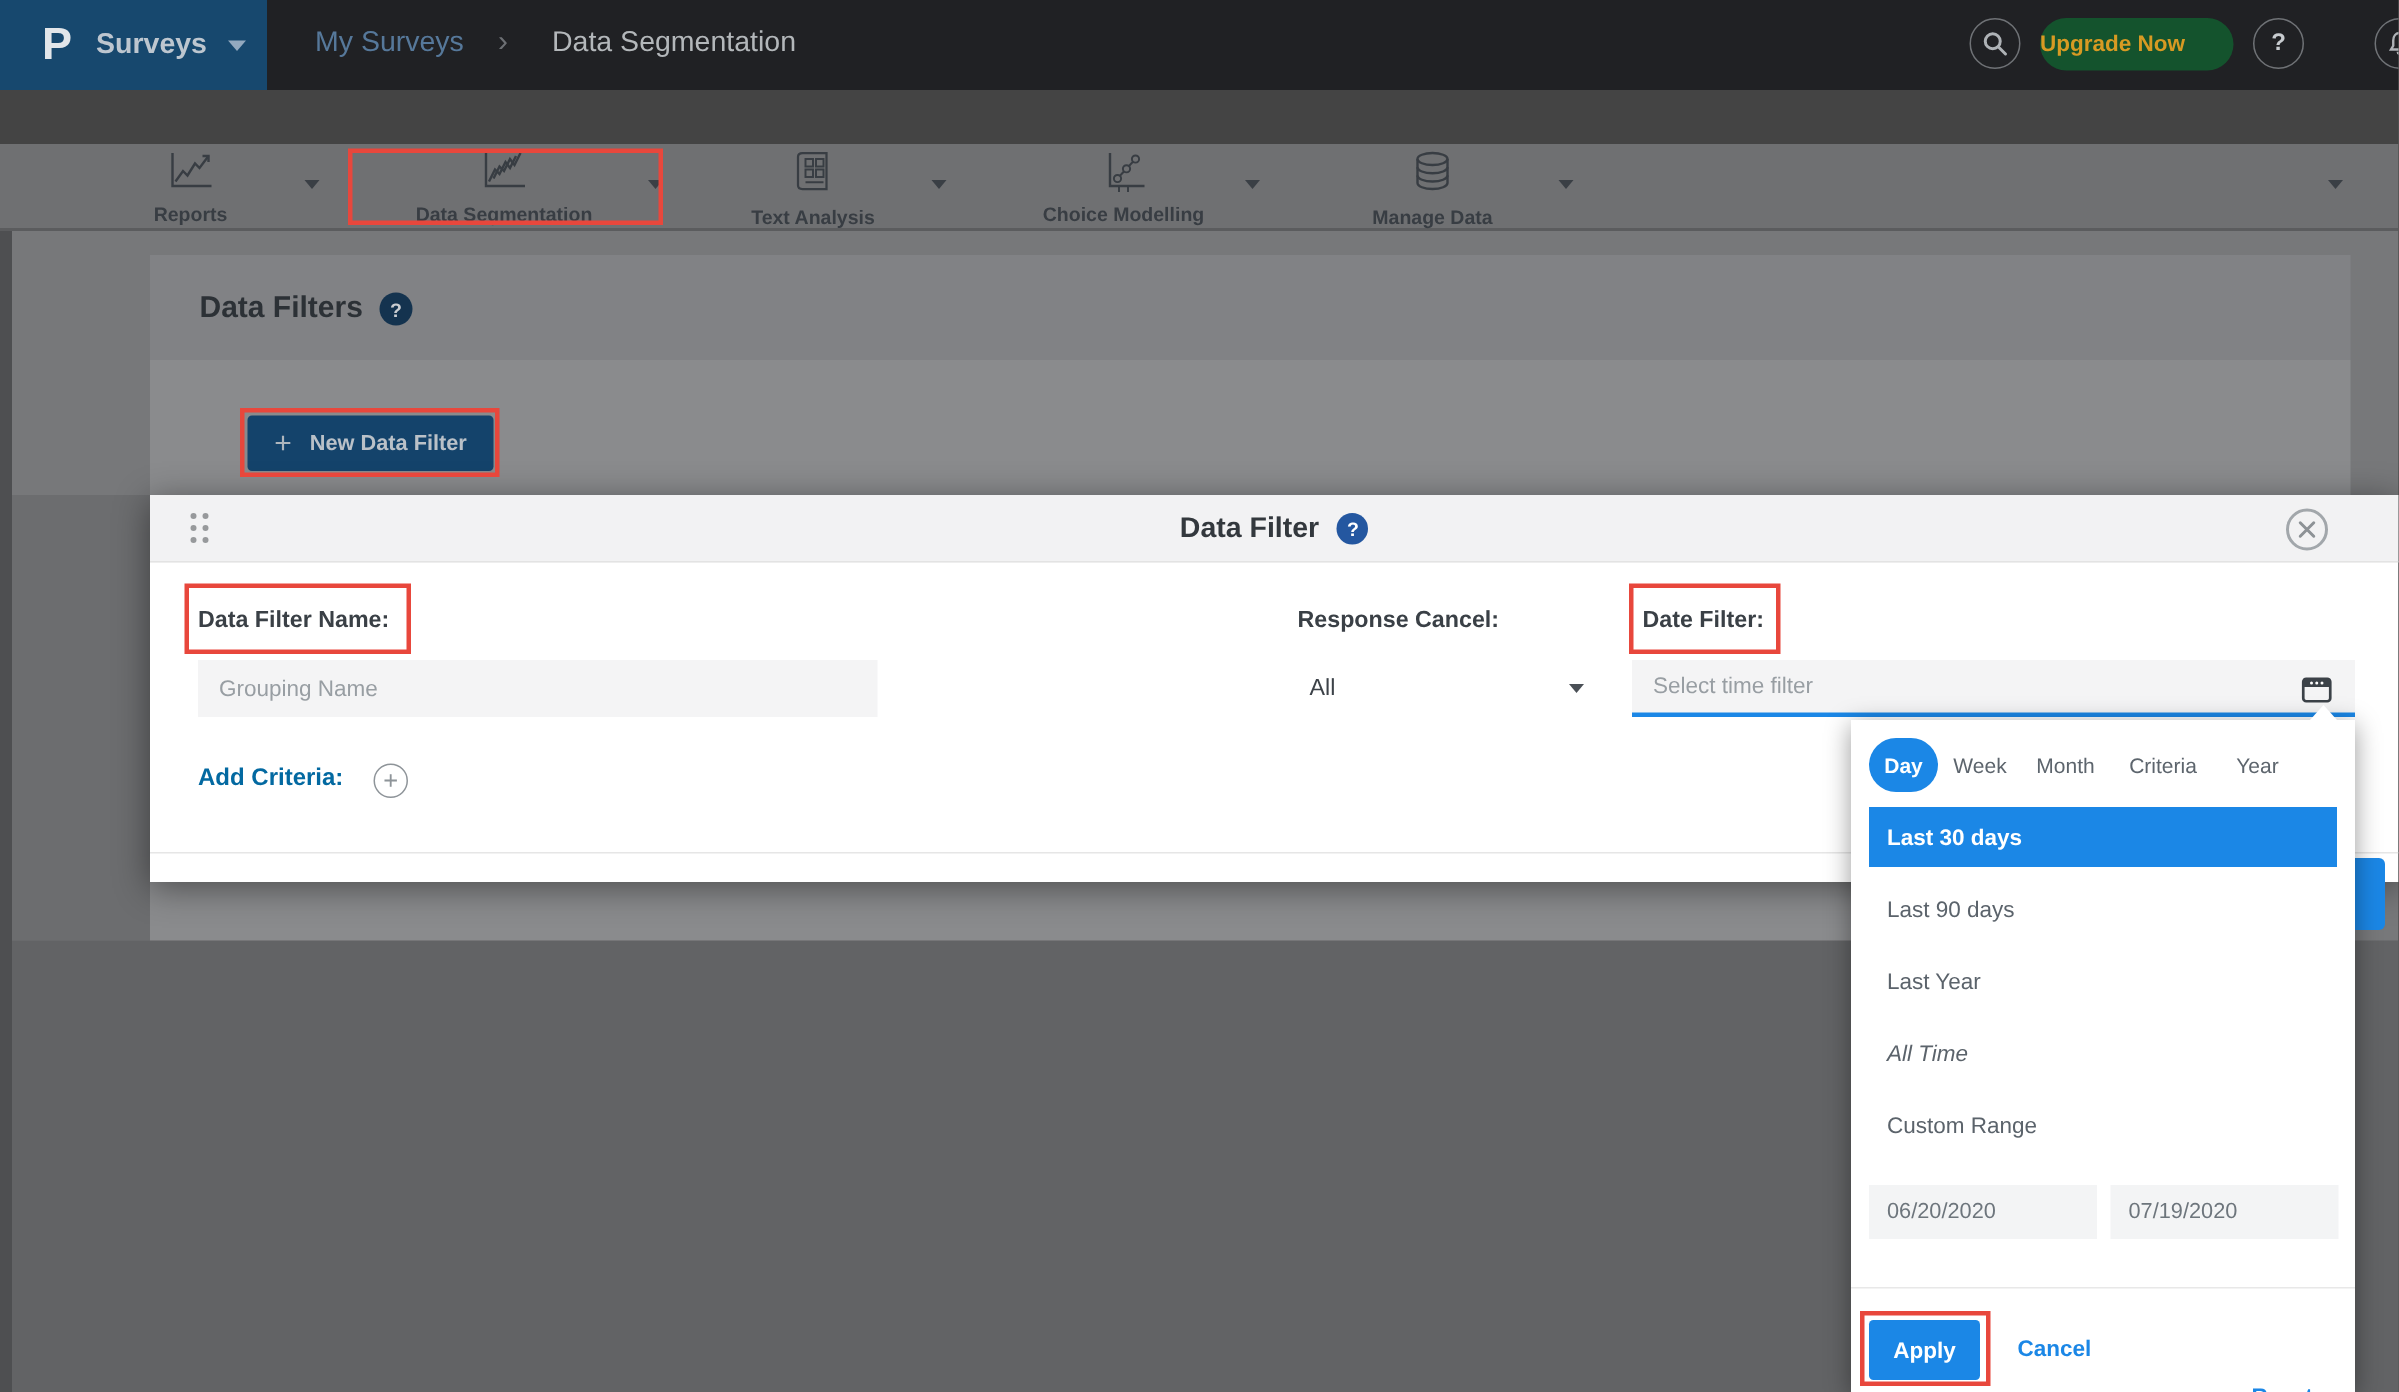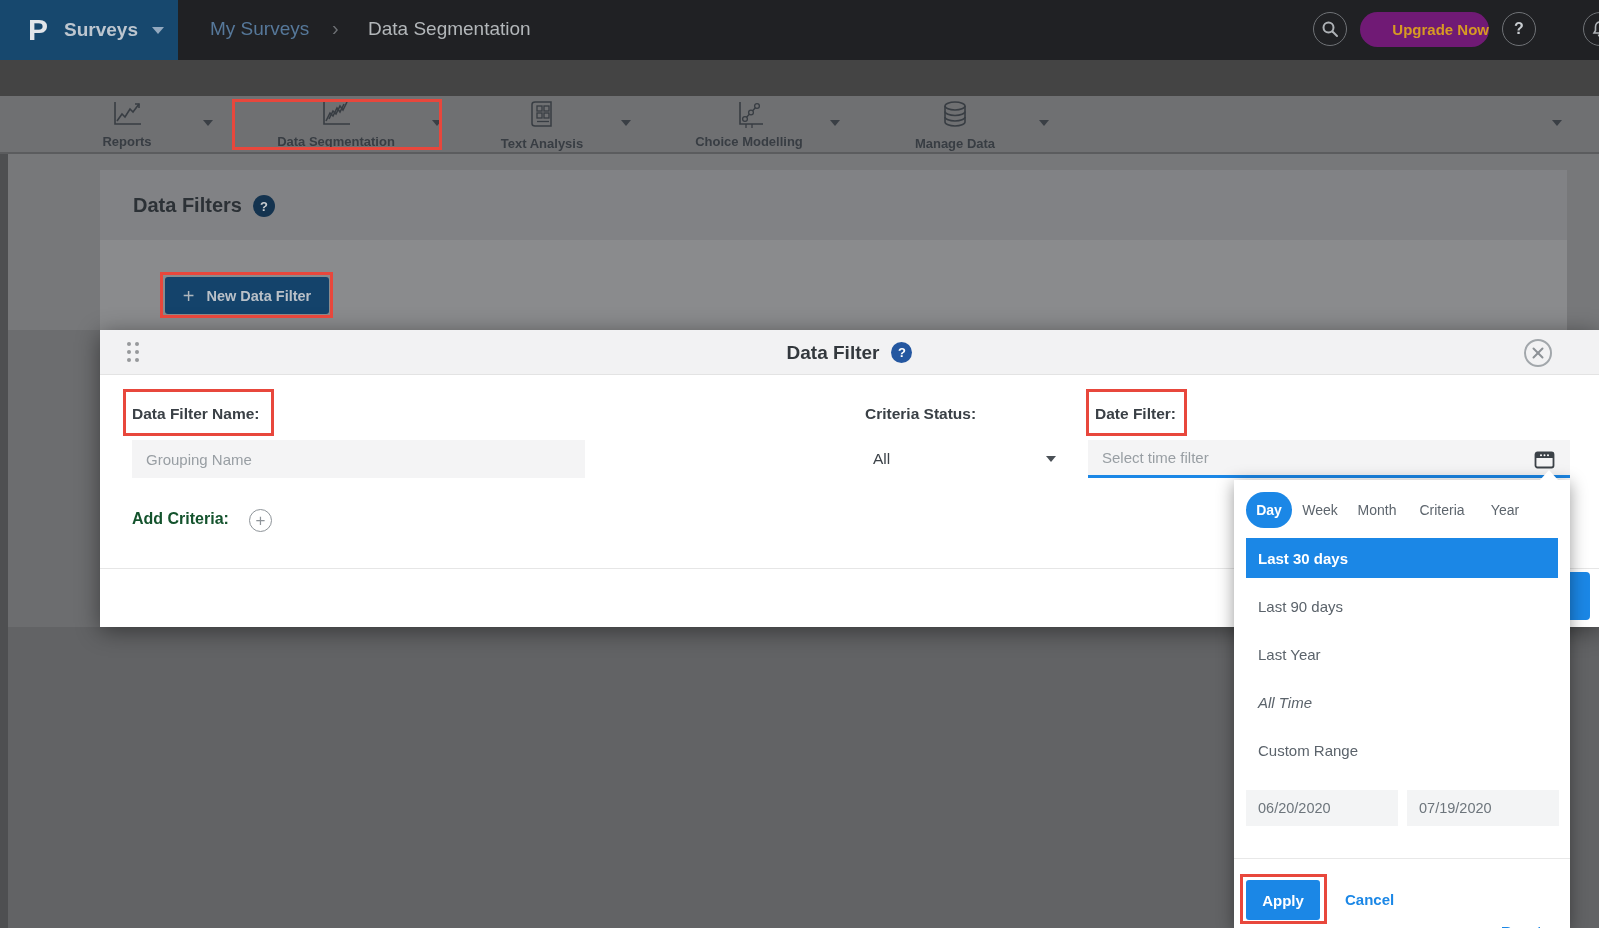--- a/index.html
+++ b/index.html
@@ -13,21 +13,21 @@
   
   .navbar { left:0; top:0; width:1599px; height:60px; background:#202124; }
   .logo-box { left:0; top:0; width:178px; height:60px; background:#17486e; display:flex; align-items:center; cursor:pointer; }
   .logo-glyph { font-size:30px; font-weight:800; color:#e2e6ea; margin-left:28px; }
   .product-name { font-size:19px; color:#bdc6cf; margin-left:16px; font-weight:600; }
   .nav-caret { width:0; height:0; border-left:6px solid transparent; border-right:6px solid transparent; border-top:7px solid #93a9bf; margin-left:14px; }
   .crumb-a { left:210px; top:18px; font-size:19px; color:#56789a; cursor:pointer; }
   .crumb-sep { left:332px; top:17px; font-size:20px; color:#6d7074; }
   .crumb-b { left:368px; top:18px; font-size:19px; color:#b3b7ba; }
   .circle-btn { width:34px; height:34px; border:1.5px solid #6f7276; border-radius:50%; display:flex; align-items:center; justify-content:center; cursor:pointer; }
-  .upgrade-pill { left:1360px; top:12px; width:129px; height:35px; background:#701a75; border-radius:18px; display:flex; align-items:center; justify-content:flex-end; cursor:pointer; }
+  .upgrade-pill { left:1360px; top:12px; width:129px; height:35px; background:#14532d; border-radius:18px; display:flex; align-items:center; justify-content:flex-start; cursor:pointer; }
   .upgrade-pill span { color:#d79a23; font-size:15px; font-weight:700; }
   .help-glyph { color:#c8ccd0; font-size:16px; font-weight:700; }
 
   
   .subnav { left:0; top:60px; width:1599px; height:36px; background:#767779; }
   .subnav-item { position:absolute; top:6px; font-size:16px; font-weight:600; color:#1d3c5d; cursor:pointer; }
   .subnav-item.active { border-bottom:2px solid #2a6da6; padding-bottom:3px; }
 
   
   .toolbar { left:0; top:96px; width:1599px; height:58px; background:#6f7072; border-bottom:2px solid #5b5c5e; }
@@ -43,40 +43,40 @@
   .page-title { left:133px; top:194px; font-size:20px; font-weight:600; color:#2c3136; }
   .q-badge { width:22px; height:22px; border-radius:50%; background:#14334f; color:#c9cdd1; font-size:13px; font-weight:700; display:flex; align-items:center; justify-content:center; }
   .new-filter-btn { left:165px; top:277px; width:164px; height:37px; background:#14436b; border-radius:3px; display:flex; align-items:center; justify-content:center; gap:12px; cursor:pointer; }
   .new-filter-btn .plus { color:#aeb6bd; font-size:20px; font-weight:400; line-height:1; }
   .new-filter-btn .txt { color:#bac1c8; font-size:14.5px; font-weight:700; }
   .overlay-left { left:0; top:330px; width:100px; height:297px; background:#6c6d6f; }
   .overlay-bottom { left:0; top:627px; width:1599px; height:301px; background:#626365; }
   .left-strip { left:0; top:154px; width:8px; height:774px; background:#4e4f51; z-index:3; }
 
   
-  .modal { left:100px; top:330px; width:1499px; height:297px; background:#ffffff; box-shadow:0 4px 22px rgba(0,0,0,.45); z-index:10; }
+  .modal { left:100px; top:330px; width:1499px; height:258px; background:#ffffff; box-shadow:0 4px 22px rgba(0,0,0,.45); z-index:10; }
   .modal-head { position:absolute; left:0; top:0; width:100%; height:45px; background:#f2f2f3; border-bottom:1px solid #e3e3e3; }
   .drag-handle { position:absolute; left:27px; top:12px; display:grid; grid-template-columns:4px 4px; grid-auto-rows:4px; gap:4px; cursor:grab; }
   .drag-handle i { width:4px; height:4px; border-radius:50%; background:#97999b; }
   .modal-title-wrap { position:absolute; left:0; top:0; width:100%; height:45px; display:flex; align-items:center; justify-content:center; gap:12px; }
   .modal-title { font-size:19px; font-weight:700; color:#33383d; }
   .q-badge-blue { width:21px; height:21px; border-radius:50%; background:#2457a0; color:#fff; font-size:13px; font-weight:700; display:flex; align-items:center; justify-content:center; cursor:pointer; }
   .close-btn { position:absolute; right:47px; top:9px; width:28px; height:28px; border:2px solid #a2a7ab; border-radius:50%; display:flex; align-items:center; justify-content:center; cursor:pointer; }
   .field-label { position:absolute; font-size:15.5px; font-weight:600; color:#3a4046; }
   .text-input { position:absolute; height:38px; background:#f4f4f5; border:none; outline:none; font-family:"Liberation Sans",sans-serif; font-size:15px; color:#70787f; padding-left:14px; }
   .text-input::placeholder { color:#989ea3; }
   .select-all { position:absolute; left:860px; top:440px; width:210px; height:38px; cursor:pointer; }
   .select-all .val { position:absolute; left:13px; top:10px; font-size:15.5px; color:#3c4248; }
   .select-caret { position:absolute; right:14px; top:16px; width:0; height:0; border-left:5px solid transparent; border-right:5px solid transparent; border-top:6px solid #4a5056; }
   .cal-icon { position:absolute; right:44px; top:119px; cursor:pointer; }
   .ibeam { position:absolute; left:1332px; top:448px; width:10px; height:19px; }
   .ibeam:before, .ibeam:after { content:""; position:absolute; left:2px; width:6px; height:1.6px; background:#17191b; }
   .ibeam:before { top:0; } .ibeam:after { bottom:0; }
   .ibeam i { position:absolute; left:4.2px; top:1px; width:1.6px; height:17px; background:#17191b; }
-  .add-criteria-label { left:132px; top:510px; font-size:16px; font-weight:600; color:#14532d; }
+  .add-criteria-label { left:132px; top:510px; font-size:16px; font-weight:600; color:#0369a1; }
   .add-circle { left:249px; top:509px; width:23px; height:23px; border:1.6px solid #8e9499; border-radius:50%; color:#8e9499; font-size:17px; display:flex; align-items:center; justify-content:center; cursor:pointer; }
   .modal-sep { left:100px; top:568px; width:1499px; height:1px; background:#e6e6e6; z-index:11; }
   .save-sliver { left:1520px; top:572px; width:70px; height:48px; background:#1b87e6; border-radius:4px; z-index:11; cursor:pointer; }
 
   
   .dd-panel { left:1234px; top:480px; width:336px; height:448px; background:#fff; box-shadow:0 3px 16px rgba(0,0,0,.4); z-index:30; }
   .dd-notch { left:1540px; top:470px; width:0; height:0; border-left:9px solid transparent; border-right:9px solid transparent; border-bottom:10px solid #ffffff; z-index:31; }
   .dd-tab { position:absolute; top:12px; height:36px; display:flex; align-items:center; justify-content:center; font-size:14px; color:#5d656d; cursor:pointer; }
   .dd-tab.active { background:#1b87e6; color:#fff; font-weight:700;border-radius:18px; }
   .dd-row { position:absolute; left:12px; width:312px; height:40px; display:flex; align-items:center; padding-left:12px; font-size:15px; color:#5b636b; cursor:pointer; }
@@ -220,21 +220,21 @@
     <div class="close-btn">
       <svg width="12" height="12" viewBox="0 0 12 12">
         <line x1="1.5" y1="1.5" x2="10.5" y2="10.5" stroke="#8d9296" stroke-width="2" stroke-linecap="round"></line>
         <line x1="10.5" y1="1.5" x2="1.5" y2="10.5" stroke="#8d9296" stroke-width="2" stroke-linecap="round"></line>
       </svg>
     </div>
 
     <span class="field-label" style="left:32px; top:75px;">Data Filter Name:</span>
     <input class="text-input" style="left: 32px; top: 110px; width: 453px;" placeholder="Grouping Name">
 
-    <span class="field-label" style="left:765px; top:75px;">Criteria Status:</span>
+    <span class="field-label" style="left:765px; top:75px;">Response Cancel:</span>
     <div class="select-all" style="left:760px; top:110px;">
       <span class="val">All</span>
       <span class="select-caret"></span>
     </div>
 
     <span class="field-label" style="left:995px; top:75px;">Date Filter:</span>
     <input class="text-input" style="left: 988px; top: 110px; width: 482px; border-bottom: 3px solid rgb(27, 135, 230);" placeholder="Select time filter">
     <span class="abs cal-icon">
       <svg width="21" height="20" viewBox="0 0 21 20">
         <rect x="1.5" y="3.5" width="18" height="15" rx="2" fill="none" stroke="#3c4248" stroke-width="1.8"></rect>

